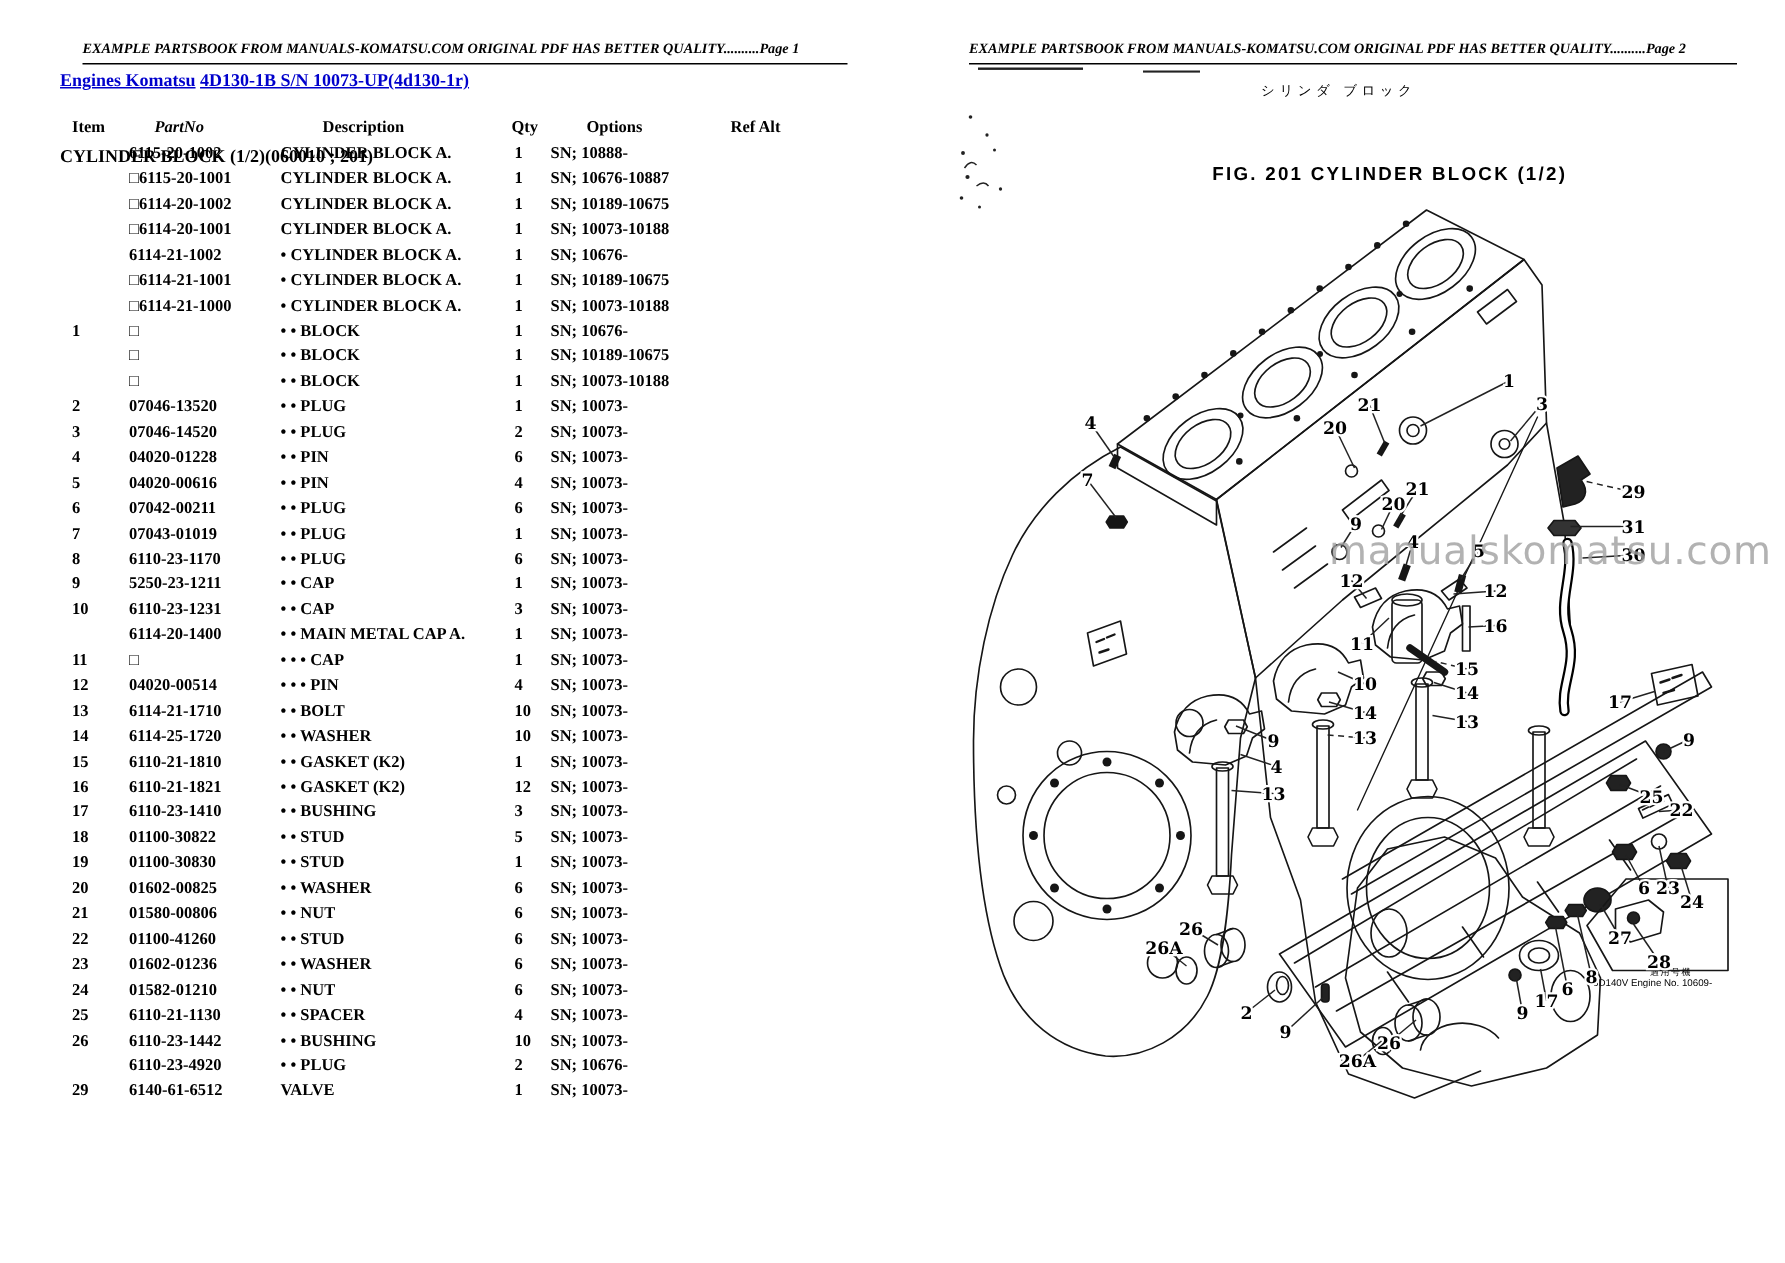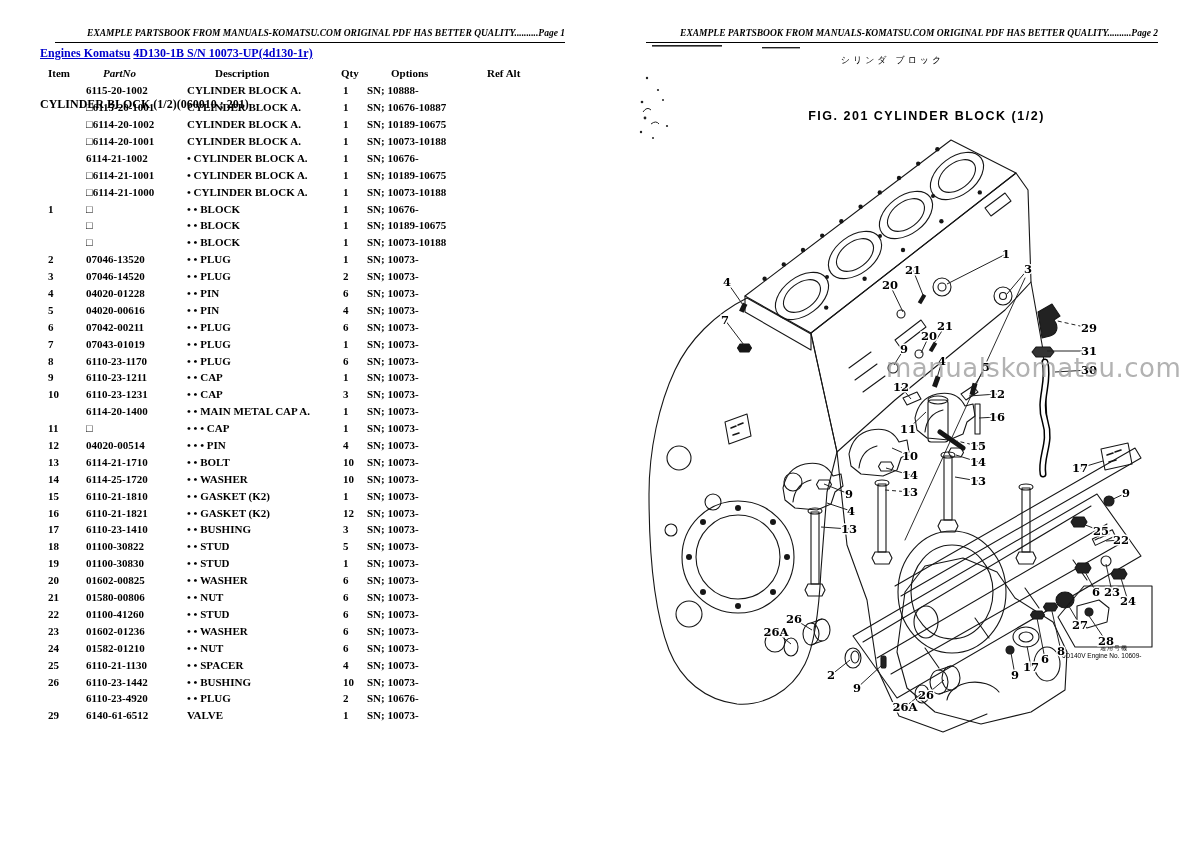--- a/index.html
+++ b/index.html
@@ -1,26 +1,26 @@
 <!DOCTYPE html>
 <html><head>
 <meta charset="utf-8">
 <style>
   html,body{margin:0;padding:0;}
   body{width:1190px;height:842px;background:#fff;position:relative;overflow:hidden;
        font-family:"Liberation Serif","DejaVu Serif",serif;}
   .hdr{position:absolute;top:28px;height:14px;border-bottom:1.6px solid #000;
        font:italic bold 9.5px "Liberation Serif","DejaVu Serif",serif;
-       text-align:right;white-space:nowrap;color:#000;}
+       text-align:left;white-space:nowrap;color:#000;}
   .hdr-left{left:55px;width:510px;}
   .hdr-right{left:646px;width:512px;}
   .linkline{position:absolute;left:40px;top:46px;font:bold 12px "Liberation Serif","DejaVu Serif",serif;white-space:nowrap;}
   .linkline a{color:#0000cc;text-decoration:underline;cursor:pointer;}
   .subtitle{position:absolute;left:40px;top:61px;font:bold 12px "Liberation Serif","DejaVu Serif",serif;color:#000;white-space:nowrap;margin-top:36px;}
-  table.parts{position:absolute;left:40px;top:65px;border-collapse:collapse;table-layout:fixed;
+  table.parts{position:absolute;left:40px;top:77px;border-collapse:collapse;table-layout:fixed;
        font:bold 11px "Liberation Serif","DejaVu Serif",serif;color:#000;}
   table.parts th,table.parts td{padding:0;height:16.9px;vertical-align:middle;white-space:nowrap;
        text-align:left;font-weight:bold;overflow:visible;}
   .c-item{width:38px;} .c-part{width:84px;} .c-desc{width:126px;}
   .c-qty{width:26px;} .c-opt{width:96px;} .c-ref{width:70px;}
   table.parts td.col-item,table.parts th.c-item{padding-left:8px;}
   table.parts th.c-part{padding-left:17px;font-style:italic;}
   table.parts th.c-desc{padding-left:28px;}
   table.parts td.col-qty{padding-left:2px;}
   table.parts th.c-opt{padding-left:24px;}
@@ -193,21 +193,21 @@
       <tr>
         <td class="col-item">8</td>
         <td class="col-partno">6110-23-1170</td>
         <td class="col-desc">• • PLUG</td>
         <td class="col-qty">6</td>
         <td class="col-options">SN; 10073-</td>
         <td class="col-ref"></td>
       </tr>
       <tr>
         <td class="col-item">9</td>
-        <td class="col-partno">6110-23-1211</td>
+        <td class="col-partno">5250-23-1211</td>
         <td class="col-desc">• • CAP</td>
         <td class="col-qty">1</td>
         <td class="col-options">SN; 10073-</td>
         <td class="col-ref"></td>
       </tr>
       <tr>
         <td class="col-item">10</td>
         <td class="col-partno">6110-23-1231</td>
         <td class="col-desc">• • CAP</td>
         <td class="col-qty">3</td>

